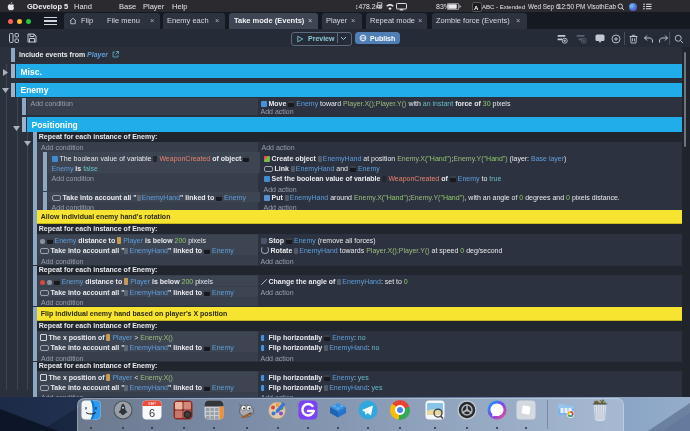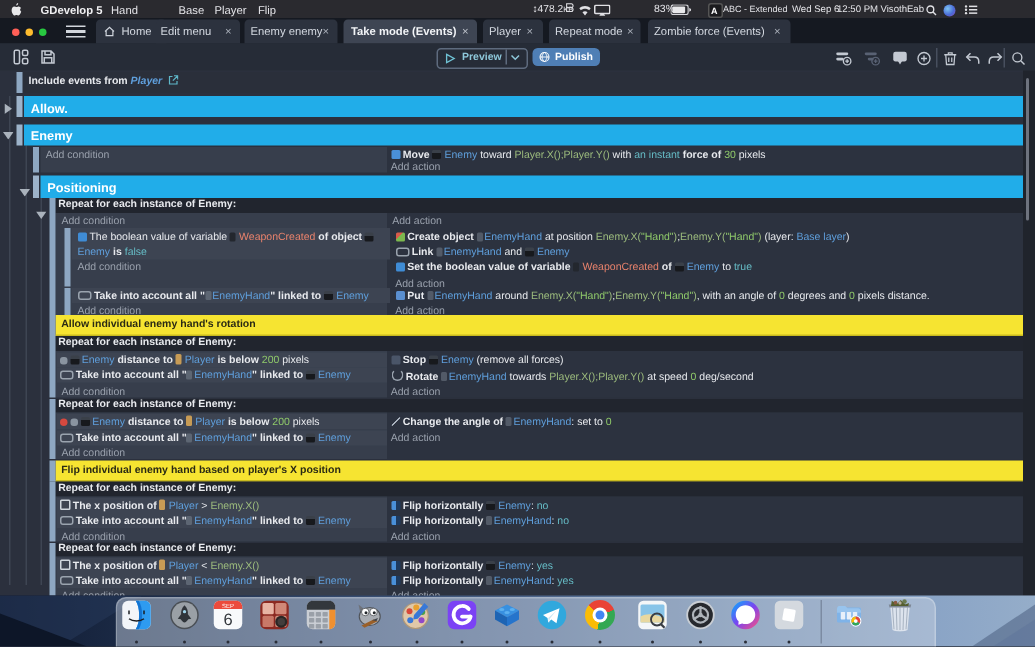--- a/index.html
+++ b/index.html
@@ -32,21 +32,21 @@
 <div id="menubar">
   <svg class="abs" style="left:7px;top:2px;" width="8" height="9" viewBox="0 0 16 18">
     <path fill="#e8e8ea" d="M11 4.5c-1.2 0-1.8.7-2.9.7-1.1 0-2-.7-3.1-.7C3.2 4.5 1.5 6.3 1.5 9.5c0 3.4 2.3 7 3.9 7 .9 0 1.4-.6 2.6-.6 1.2 0 1.5.6 2.6.6 1.7 0 3.6-3.9 3.6-5.2-1.6-.8-2-3.6-.1-4.7-.8-1.3-2-1.6-3.1-2.1z"></path>
     <path fill="#e8e8ea" d="M10.2 0c.2 1.4-1 3.3-2.6 3.4-.2-1.7 1.3-3.2 2.6-3.4z"></path>
   </svg>
   <div class="txt b" style="left:27px;top:1.5px;font-size:7.5px;color:#f0f0f2;">GDevelop 5</div>
   <div class="txt" style="left:74px;top:1.5px;font-size:7.5px;color:#e4e4e8;">Hand</div>
   <div class="txt" style="left:96px;top:18px;font-size:7.5px;color:#e4e4e8;">Edit</div>
   <div class="txt" style="left:119px;top:1.5px;font-size:7.5px;color:#e4e4e8;">Base</div>
   <div class="txt" style="left:143px;top:1.5px;font-size:7.5px;color:#e4e4e8;">Player</div>
-  <div class="txt" style="left:172px;top:1.5px;font-size:7.5px;color:#e4e4e8;">Flip</div>
+  <div class="txt" style="left:172px;top:1.5px;font-size:7.5px;color:#e4e4e8;">Help</div>
 
   <div class="txt" style="left:355px;top:1.5px;font-size:6.8px;color:#e4e4e8;">↕478.2<span style="font-size:5px;">KB</span></div>
   <div class="txt" style="left:377px;top:1px;font-size:8px;color:#dcdce0;">ᗷ</div>
   <svg class="abs" style="left:385px;top:3px;" width="10" height="8" viewBox="0 0 20 16">
     <path fill="#e0e0e4" d="M10 14.5l-3.4-4.2c1.9-1.6 4.9-1.6 6.8 0L10 14.5zm-5.5-6.8C7.6 5 12.4 5 15.5 7.7l2.1-2.6C13.3.9 6.7.9 2.4 5.1l2.1 2.6z"></path>
   </svg>
   <svg class="abs" style="left:396px;top:3px;" width="11" height="8" viewBox="0 0 22 16">
     <rect x="1" y="1" width="20" height="11" rx="1.5" fill="none" stroke="#e0e0e4" stroke-width="2"></rect>
     <path fill="#e0e0e4" d="M7 15h8l-2-3h-4z"></path>
   </svg>
@@ -83,28 +83,28 @@
   <div class="abs" style="left:17px;top:18.8px;width:5.4px;height:5.4px;border-radius:50%;background:#febc2e;"></div>
   <div class="abs" style="left:26px;top:18.8px;width:5.4px;height:5.4px;border-radius:50%;background:#28c840;"></div>
   <div class="abs" style="left:44px;top:16.5px;width:12.5px;height:1.6px;background:#d2d6dc;"></div>
   <div class="abs" style="left:44px;top:20.2px;width:12.5px;height:1.6px;background:#d2d6dc;"></div>
   <div class="abs" style="left:44px;top:23.9px;width:12.5px;height:1.6px;background:#d2d6dc;"></div>
 
   <div class="abs" style="left:64px;top:13px;width:47px;height:16px;background:#2c323e;border-radius:3px 3px 0 0;"></div>
   <svg class="abs" style="left:69px;top:17px;" width="8" height="8" viewBox="0 0 16 16">
     <path fill="none" stroke="#cfd4dc" stroke-width="1.6" d="M2 8l6-5.5L14 8M3.5 7v6.5h9V7"></path>
   </svg>
-  <div class="txt" style="left:81px;top:16px;font-size:7.5px;color:#d5dae2;">Home</div>
+  <div class="txt" style="left:81px;top:16px;font-size:7.5px;color:#d5dae2;">Flip</div>
 
   <div class="abs" style="left:103.5px;top:13px;width:56.5px;height:16px;background:#2c323e;border-radius:3px 3px 0 0;"></div>
-  <div class="txt" style="left:107px;top:16px;font-size:7.5px;color:#d5dae2;">Edit menu</div>
+  <div class="txt" style="left:107px;top:16px;font-size:7.5px;color:#d5dae2;">File menu</div>
   <div class="txt" style="left:150px;top:16px;font-size:7.5px;color:#aeb4be;">×</div>
 
   <div class="abs" style="left:163px;top:13px;width:62px;height:16px;background:#2c323e;border-radius:3px 3px 0 0;"></div>
-  <div class="txt" style="left:167px;top:16px;font-size:7.5px;color:#d5dae2;">Enemy enemy</div>
+  <div class="txt" style="left:167px;top:16px;font-size:7.5px;color:#d5dae2;">Enemy each</div>
   <div class="txt" style="left:215px;top:16px;font-size:7.5px;color:#aeb4be;">×</div>
 
   <div class="abs" style="left:229px;top:13px;width:89px;height:16px;background:#3e4553;border-radius:3px 3px 0 0;"></div>
   <div class="txt b" style="left:234px;top:16px;font-size:7.5px;color:#f2f4f7;">Take mode (Events)</div>
   <div class="txt" style="left:308px;top:16px;font-size:7.5px;color:#c2c7cf;">×</div>
 
   <div class="abs" style="left:322px;top:13px;width:40px;height:16px;background:#2c323e;border-radius:3px 3px 0 0;"></div>
   <div class="txt" style="left:326px;top:16px;font-size:7.5px;color:#d5dae2;">Player</div>
   <div class="txt" style="left:351px;top:16px;font-size:7.5px;color:#aeb4be;">×</div>
 
@@ -193,21 +193,21 @@
 <div class="abs" style="left:16.5px;top:97px;width:1px;height:293px;background:#3e4553;"></div>
 <div class="abs" style="left:27px;top:132px;width:1px;height:258px;background:#3e4553;"></div>
 
 <div class="abs" style="left:15px;top:47.5px;width:667px;height:14px;background:#2a2f3a;"></div>
 <div class="hdl" style="left:10.5px;top:47.5px;height:14px;"></div>
 <div class="txt" style="left:19px;top:49.5px;"><span class="b">Include events from </span><span class="obj b" style="font-style:italic;">Player</span>&nbsp;&nbsp;<svg width="7" height="7" viewBox="0 0 14 14" style="display:inline-block;vertical-align:-1px;">
         <path fill="none" stroke="#5fb8c9" stroke-width="1.6" d="M6 2H2v10h10V8M8 1h5v5M13 1L6.5 7.5"></path>
       </svg></div>
 
 <div class="grp" style="left:15.5px;top:64px;width:666.5px;height:14px;">
-      <span style="position:absolute;left:5px;top:2.5px;">Allow.</span>
+      <span style="position:absolute;left:5px;top:2.5px;">Misc.</span>
     </div>
 <div class="hdl" style="left:10.5px;top:64px;height:14px;background:#9db3ca;"></div>
 <svg class="abs" style="left:3px;top:69px;" width="5" height="7" viewBox="0 0 5 7">
       <path fill="#aab2bc" d="M0 0l5 3.5L0 7z"></path>
     </svg>
 
 <div class="grp" style="left:15.5px;top:82.5px;width:666.5px;height:14px;">
       <span style="position:absolute;left:5px;top:2.5px;">Enemy</span>
     </div>
 <div class="hdl" style="left:10.5px;top:82.5px;height:14px;background:#9db3ca;"></div>

